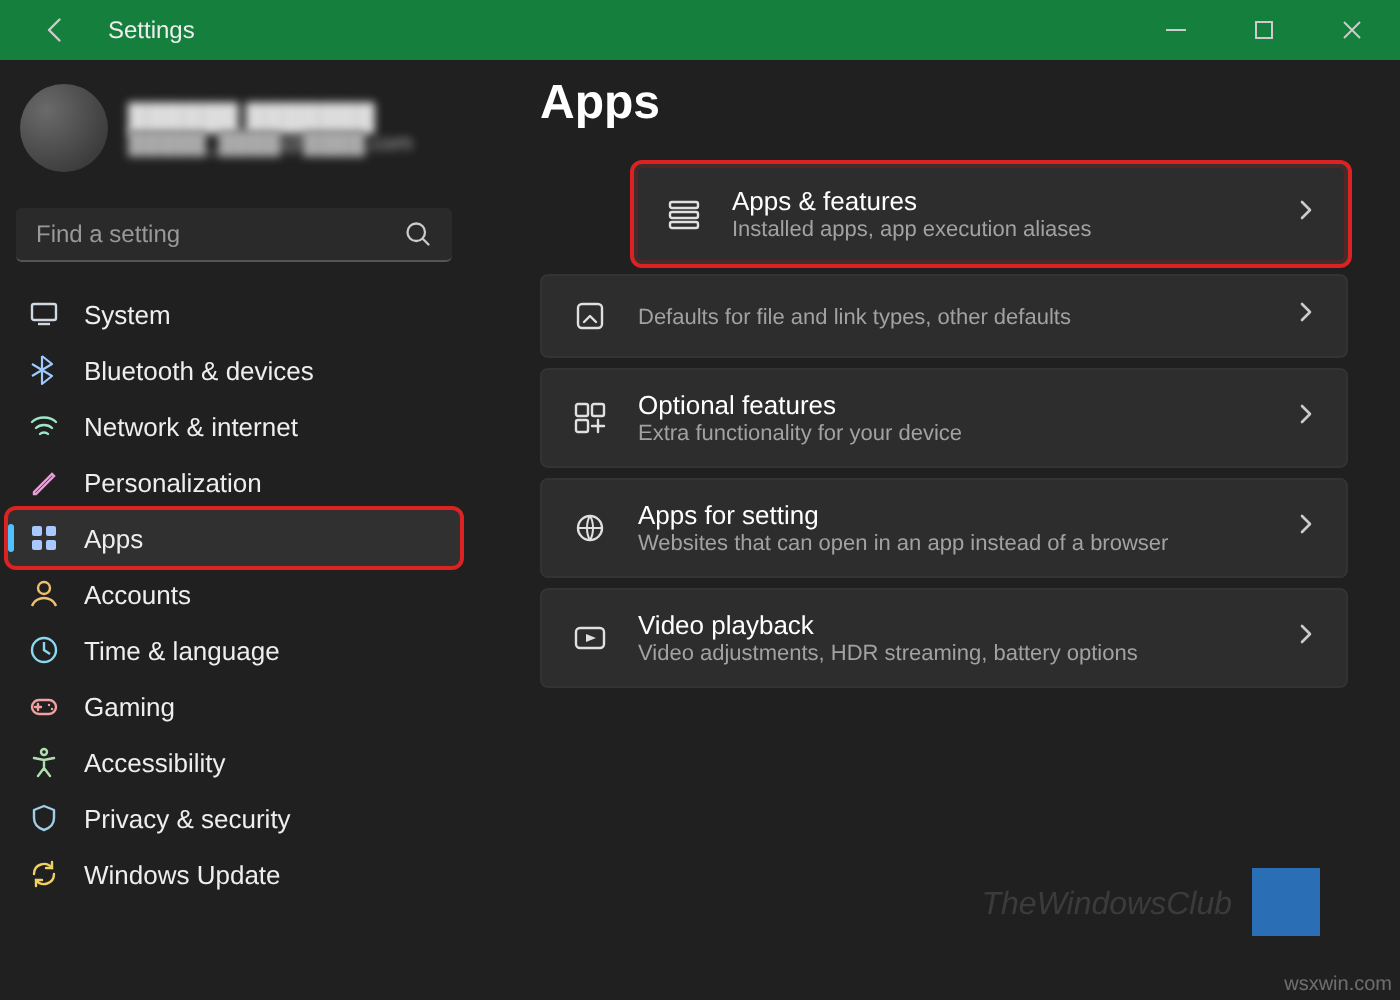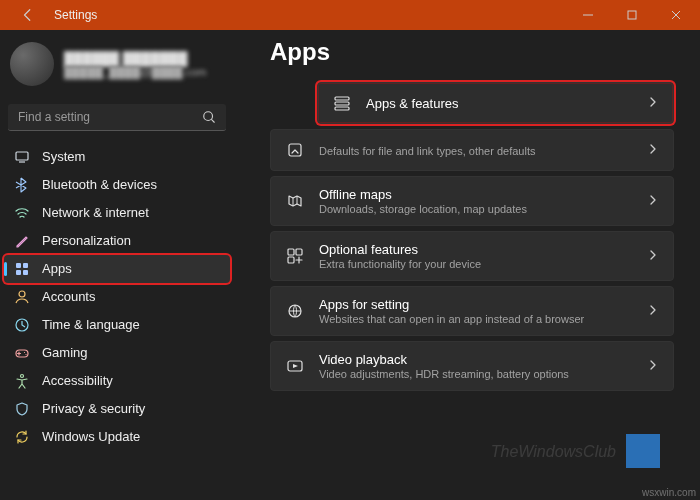--- a/index.html
+++ b/index.html
@@ -10,21 +10,21 @@
   width: 700px;
   height: 500px;
   overflow: hidden;
 }
 .titlebar {
   height: 30px;
   display: flex;
   align-items: center;
   justify-content: flex-end;
   padding: 0 2px;
-  background: #c2410c;
+  background: #15803d;
 }
 .titlebar .left {
   display: flex;
   align-items: center;
   gap: 12px;
   margin-right: auto;
   padding-left: 12px;
 }
 .titlebar .win-btn {
   width: 44px;
@@ -88,21 +88,21 @@
   outline: none;
   color: #fff;
   font-size: 12px;
 }
 .search input::placeholder { color: #999; }
 .search svg { color: #ccc; }
 
 .nav { display: flex; flex-direction: column; gap: 0px; }
 .nav-item {
   display: flex;
-  align-items: flex-start;
+  align-items: center;
   gap: 12px;
   padding: 6px 10px;
   border-radius: 4px;
   font-size: 13px;
   color: #eee;
   position: relative;
 }
 .nav-item.selected {
   background: #303030;
 }
@@ -352,20 +352,21 @@
       <div class="card highlighted">
         <span class="card-icon">
             <svg width="18" height="18" viewBox="0 0 18 18" fill="none">
               <rect x="2" y="3" width="14" height="3" rx="1" stroke="currentColor" stroke-width="1.2"></rect>
               <rect x="2" y="8" width="14" height="3" rx="1" stroke="currentColor" stroke-width="1.2"></rect>
               <rect x="2" y="13" width="14" height="3" rx="1" stroke="currentColor" stroke-width="1.2"></rect>
             </svg>
           </span>
         <div class="card-text">
           <div class="card-title">Apps &amp; features</div>
+          <div class="card-subtitle">Installed apps, app execution aliases</div>
         </div>
         <span class="chev"><svg width="12" height="12" viewBox="0 0 12 12" fill="none">
               <path d="M4 2l4 4-4 4" stroke="currentColor" stroke-width="1.3" stroke-linecap="round" stroke-linejoin="round"></path>
             </svg></span>
       </div>
 
       <div class="card">
         <span class="card-icon">
             <svg width="18" height="18" viewBox="0 0 18 18" fill="none">
               <rect x="3" y="3" width="12" height="12" rx="2" stroke="currentColor" stroke-width="1.2"></rect>
@@ -373,35 +374,20 @@
             </svg>
           </span>
         <div class="card-text">
           <div class="card-subtitle">Defaults for file and link types, other defaults</div>
         </div>
         <span class="chev"><svg width="12" height="12" viewBox="0 0 12 12" fill="none">
               <path d="M4 2l4 4-4 4" stroke="currentColor" stroke-width="1.3" stroke-linecap="round" stroke-linejoin="round"></path>
             </svg></span>
       </div>
 
-      <div class="card">
-        <span class="card-icon">
-            <svg width="18" height="18" viewBox="0 0 18 18" fill="none">
-              <path d="M3 4l4 2 4-2 4 2v8l-4-2-4 2-4-2V4z" stroke="currentColor" stroke-width="1.2" stroke-linejoin="round"></path>
-              <path d="M7 6v8M11 4v8" stroke="currentColor" stroke-width="1"></path>
-            </svg>
-          </span>
-        <div class="card-text">
-          <div class="card-title">Offline maps</div>
-          <div class="card-subtitle">Downloads, storage location, map updates</div>
-        </div>
-        <span class="chev"><svg width="12" height="12" viewBox="0 0 12 12" fill="none">
-              <path d="M4 2l4 4-4 4" stroke="currentColor" stroke-width="1.3" stroke-linecap="round" stroke-linejoin="round"></path>
-            </svg></span>
-      </div>
 
       <div class="card">
         <span class="card-icon">
             <svg width="18" height="18" viewBox="0 0 18 18" fill="none">
               <rect x="2" y="2" width="6" height="6" rx="1" stroke="currentColor" stroke-width="1.2"></rect>
               <rect x="10" y="2" width="6" height="6" rx="1" stroke="currentColor" stroke-width="1.2"></rect>
               <rect x="2" y="10" width="6" height="6" rx="1" stroke="currentColor" stroke-width="1.2"></rect>
               <path d="M13 10v6M10 13h6" stroke="currentColor" stroke-width="1.2" stroke-linecap="round"></path>
             </svg>
           </span>

